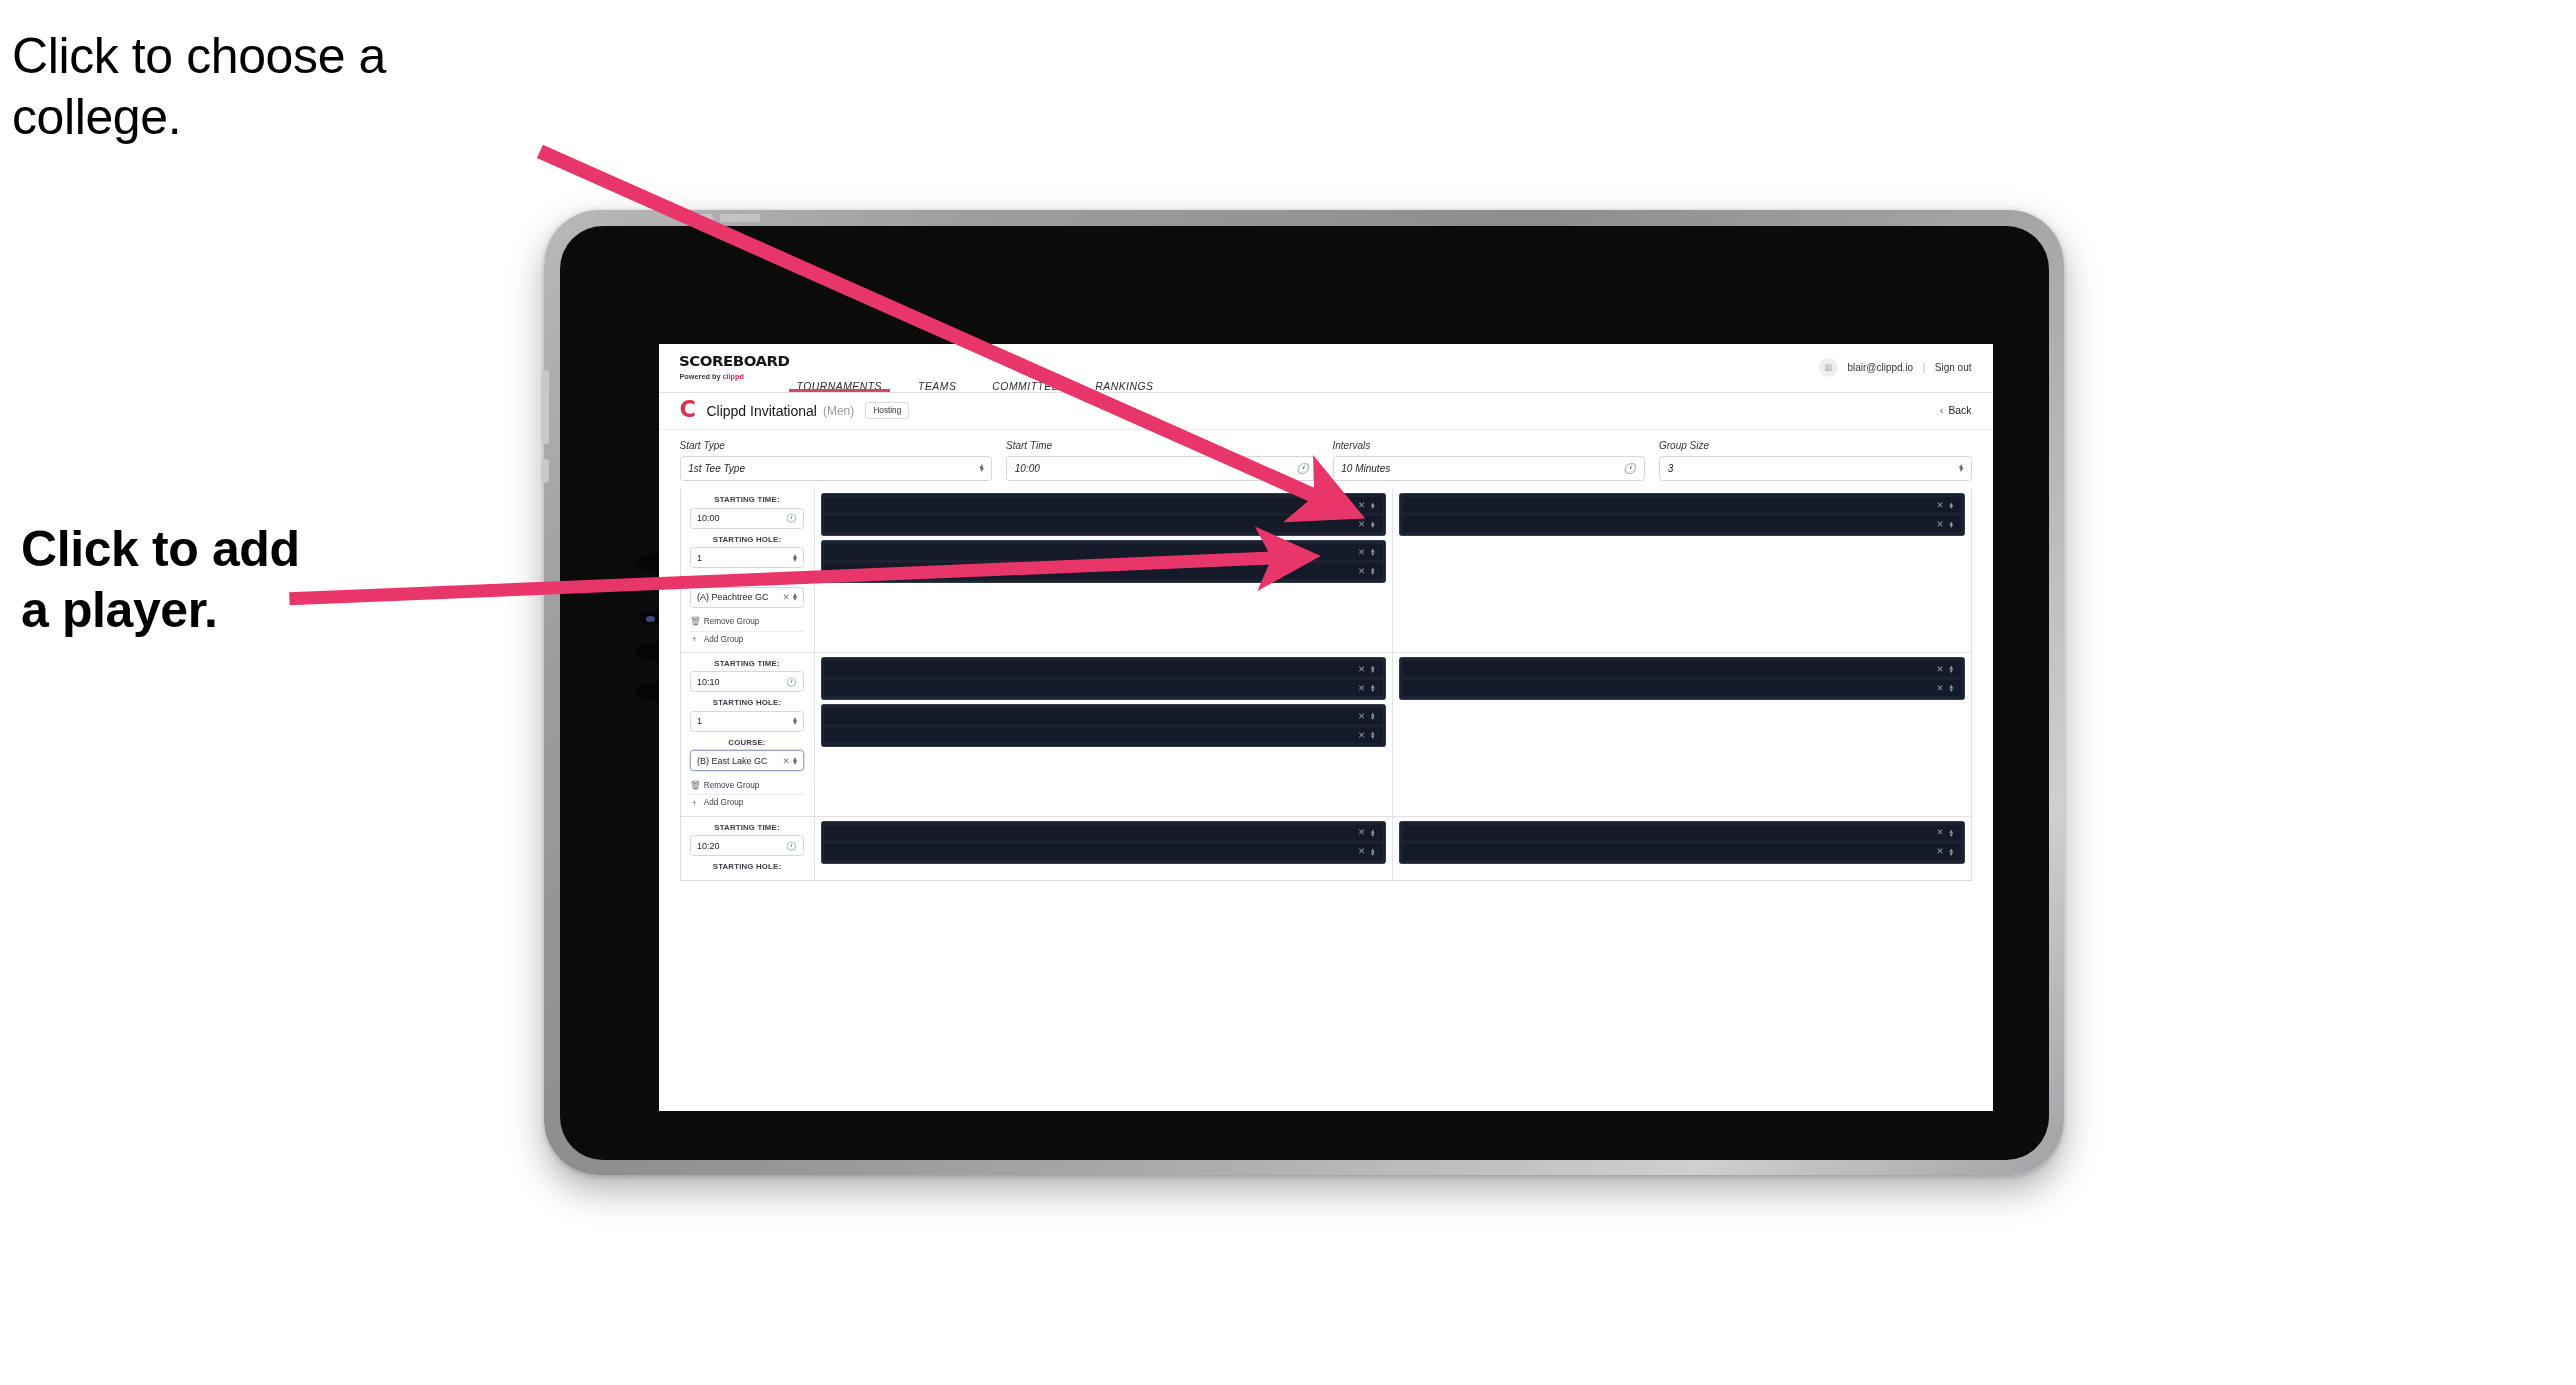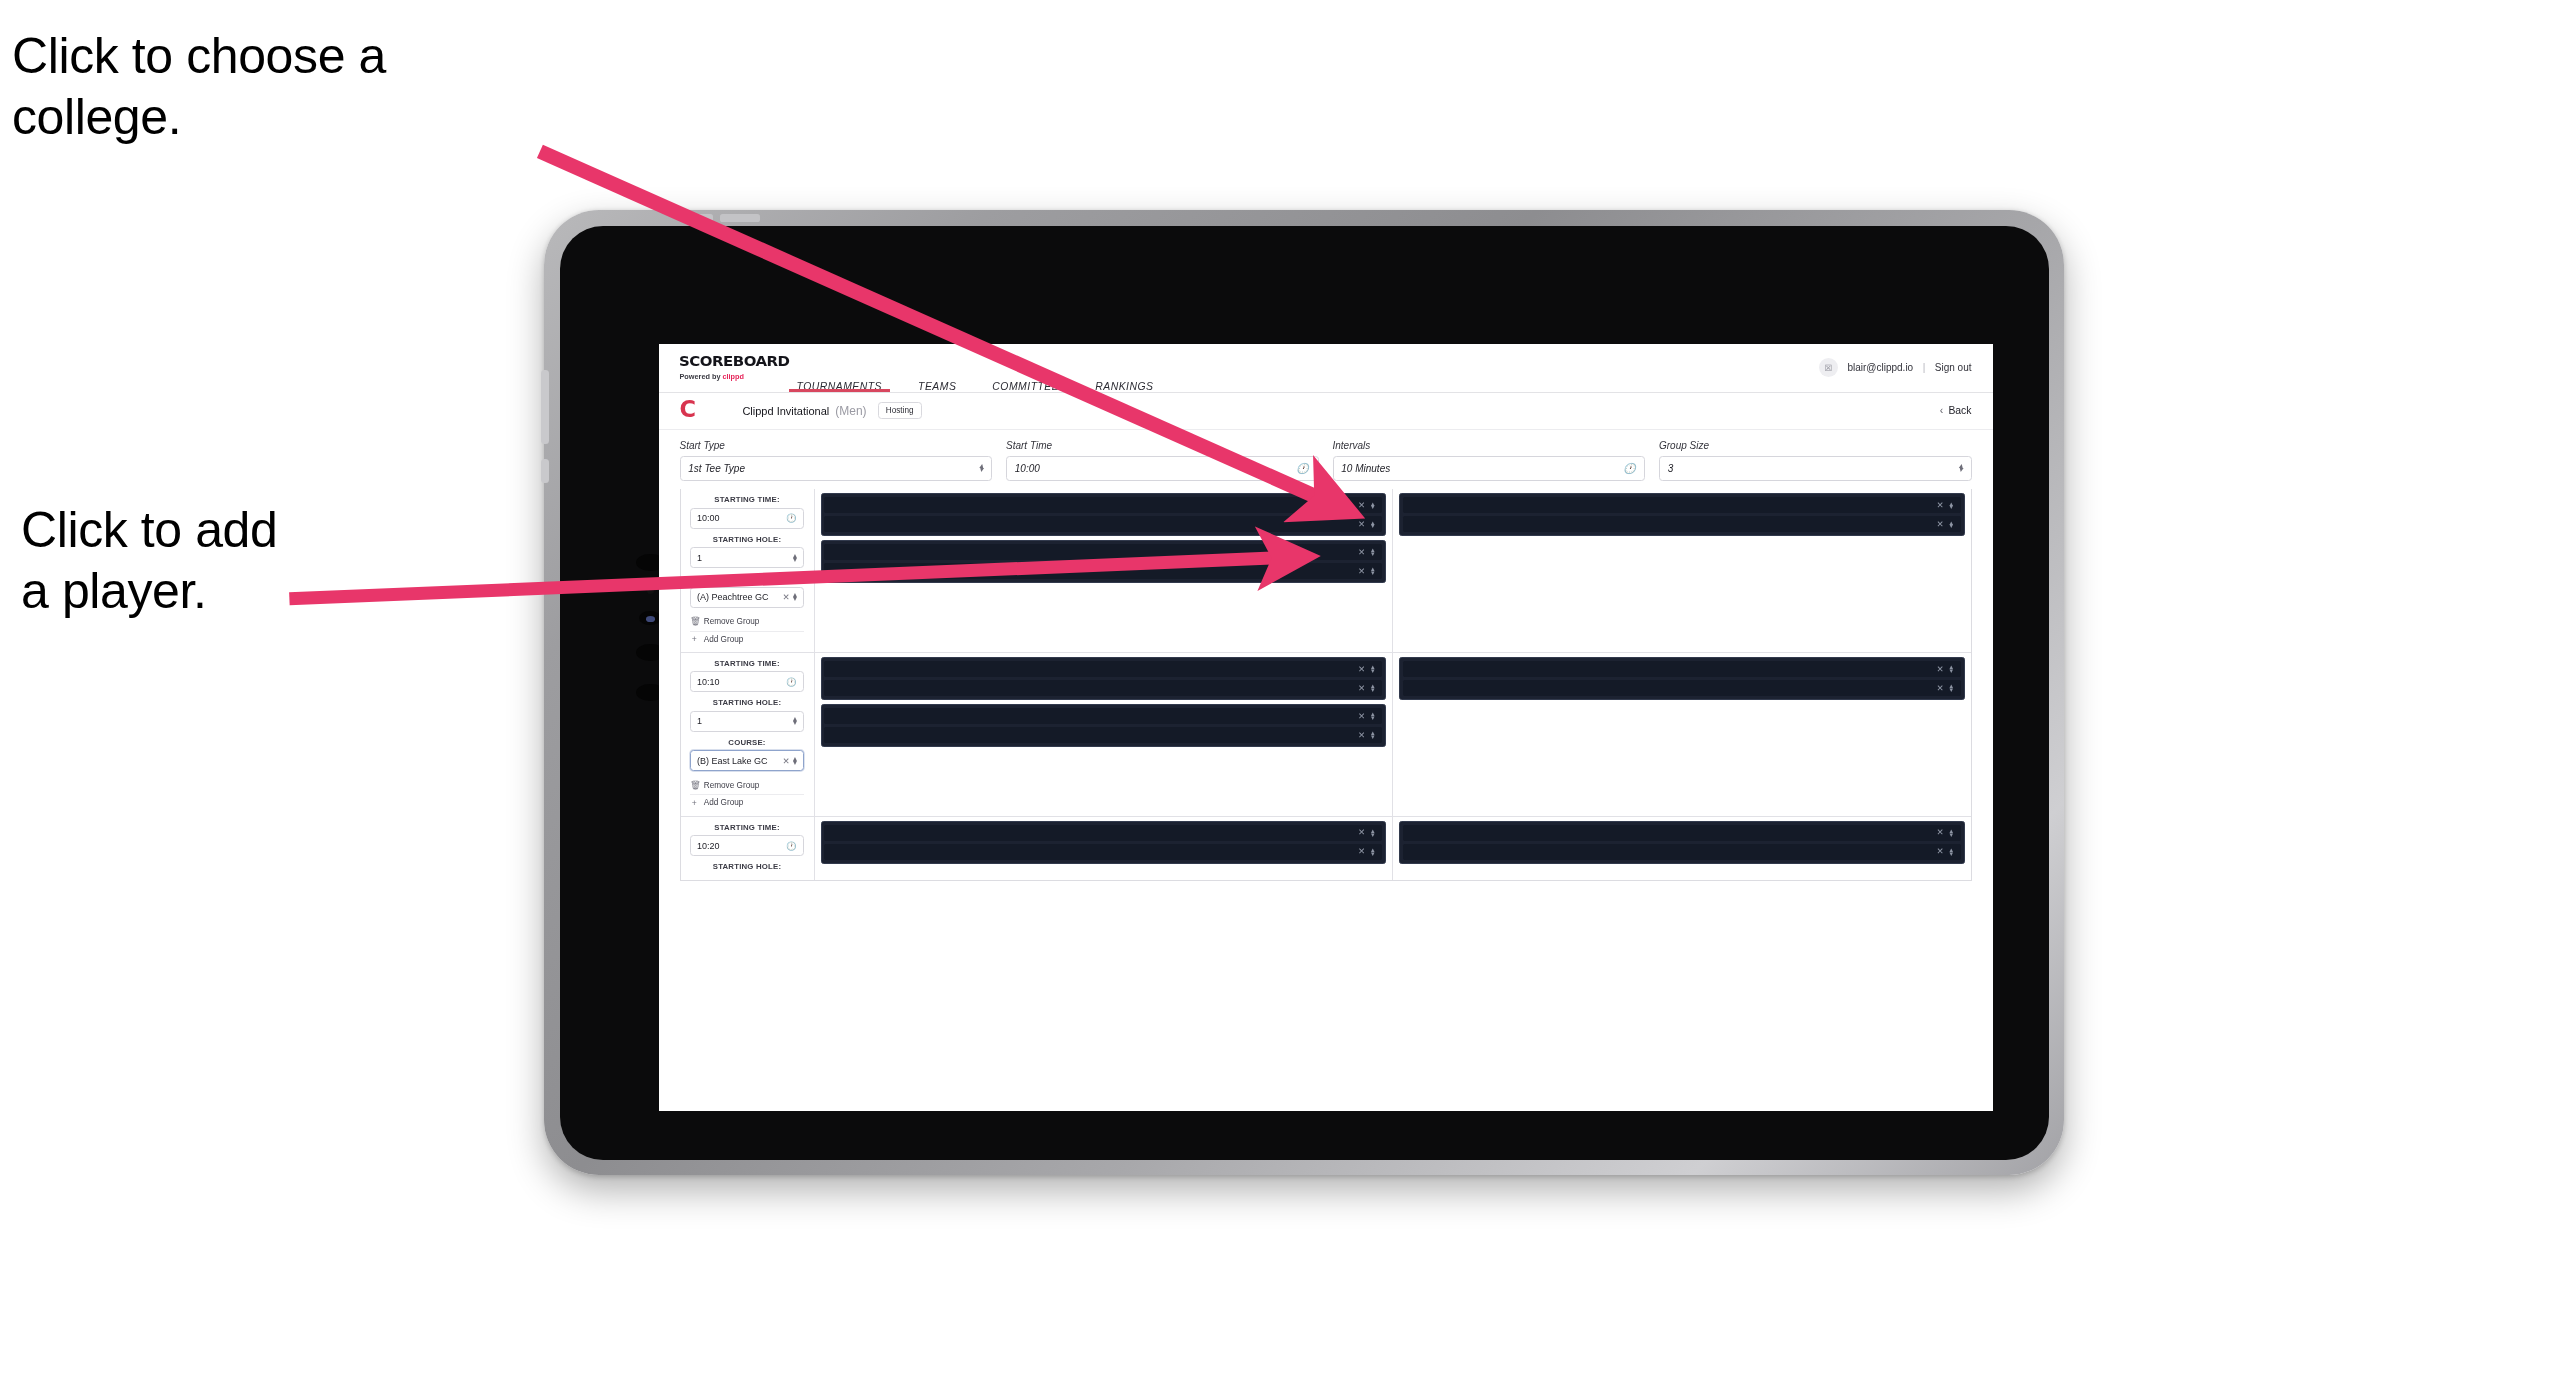--- a/index.html
+++ b/index.html
@@ -14,21 +14,21 @@
   .annot{
     position:absolute;
     color:#000;
     font-size:50px;
     line-height:1.22;
     font-weight:400;
     letter-spacing:-0.4px;
     white-space:pre-line;
   }
   #annot-college{left:12px;top:26px;width:484px;}
-  #annot-player{left:21px;top:500px;width:406px;}
+  #annot-player{left:21px;top:519px;width:406px;font-weight:bold;}
 
   .arrow-svg{position:absolute;left:0;top:0;width:2576px;height:1386px;pointer-events:none;z-index:60;}
 
   
   #tablet{
     position:absolute;left:544px;top:210px;width:1520px;height:965px;
     border-radius:55px;
     background:linear-gradient(135deg,#b9b9bb 0%, #9d9da0 18%, #8d8d90 40%, #a8a8ab 62%, #cfcfd2 85%, #a2a2a6 100%);
     box-shadow:0 15.5px 36px rgba(0,0,0,.30), 0 1.7px 5.2px rgba(0,0,0,.18);
     padding:0;
@@ -69,21 +69,21 @@
   .navitem{display:flex;align-items:flex-end;padding:0 18px;font-size:10.4px;letter-spacing:0.5px;color:#2b2b33;cursor:pointer;position:relative;font-style:italic;}
   .navitem.active::after{content:"";position:absolute;left:10.4px;right:10.4px;bottom:0;height:2.2px;background:#d8475f;}
   #navright{margin-left:auto;display:flex;align-items:center;padding-right:21px;gap:9.5px;font-size:10px;color:#33333b;}
   #avatar{width:19px;height:19px;border-radius:50%;background:#eeeef1;display:flex;align-items:center;justify-content:center;color:#8c8c96;font-size:8.6px;}
   #navright .sep{color:#b6b6bd;}
   #signout{cursor:pointer;}
 
   
   #titlerow{height:36px;display:flex;align-items:center;padding:0 21px;border-bottom:0.9px solid #ececef;background:#fff;}
   #clogo{font-family:"DejaVu Sans", sans-serif;font-weight:700;font-size:22.5px;color:#d8344f;line-height:1;margin-right:10.4px;margin-top:-1.7px;}
-  #tourn-name{font-size:11px;color:#15151b;margin-left:36px;}
+  #tourn-name{font-size:14px;color:#15151b;}
   #tourn-gender{font-size:12px;color:#9a9aa3;margin-left:6px;}
   #hosting-badge{margin-left:11.2px;border:0.9px solid #d9d9de;border-radius:3.5px;padding:2.6px 7px;font-size:8.2px;color:#2e2e36;background:#fff;}
   #backlink{margin-left:auto;display:flex;align-items:center;gap:5.2px;font-size:10.4px;color:#23232b;cursor:pointer;}
   #backlink .chev{font-size:10.4px;color:#5a5a63;}
 
   
   #controls{display:flex;gap:14px;padding:10.4px 21px 8.6px 21px;background:#fff;font-style:italic;}
   .ctrl{flex:1;}
   .ctrl-label{font-size:10px;color:#33333b;margin-bottom:5.2px;}
   .ctrl-box{

